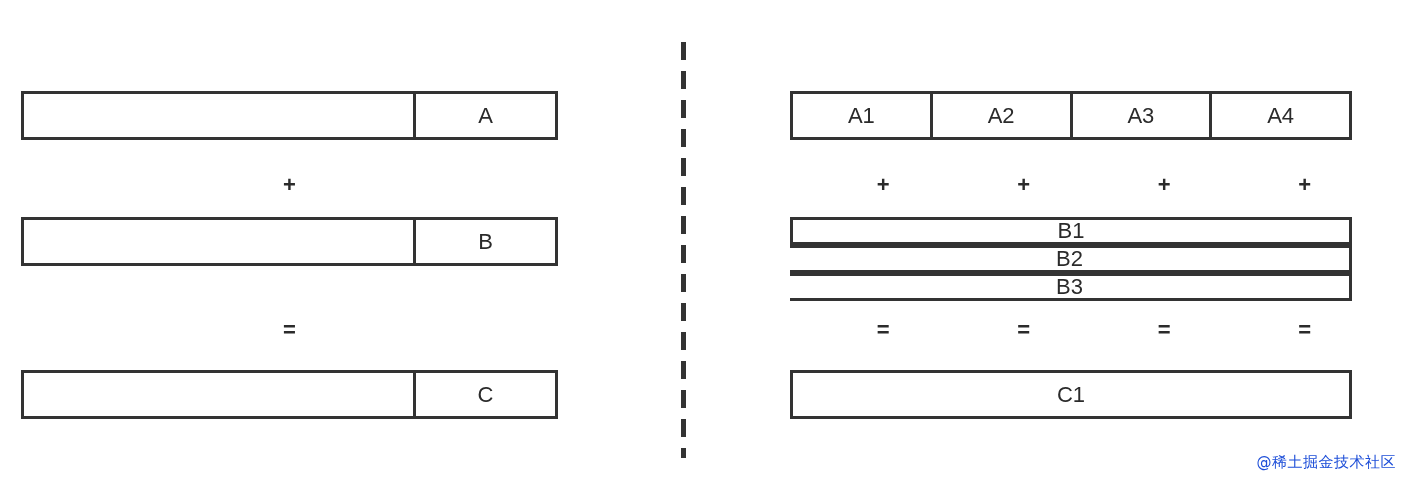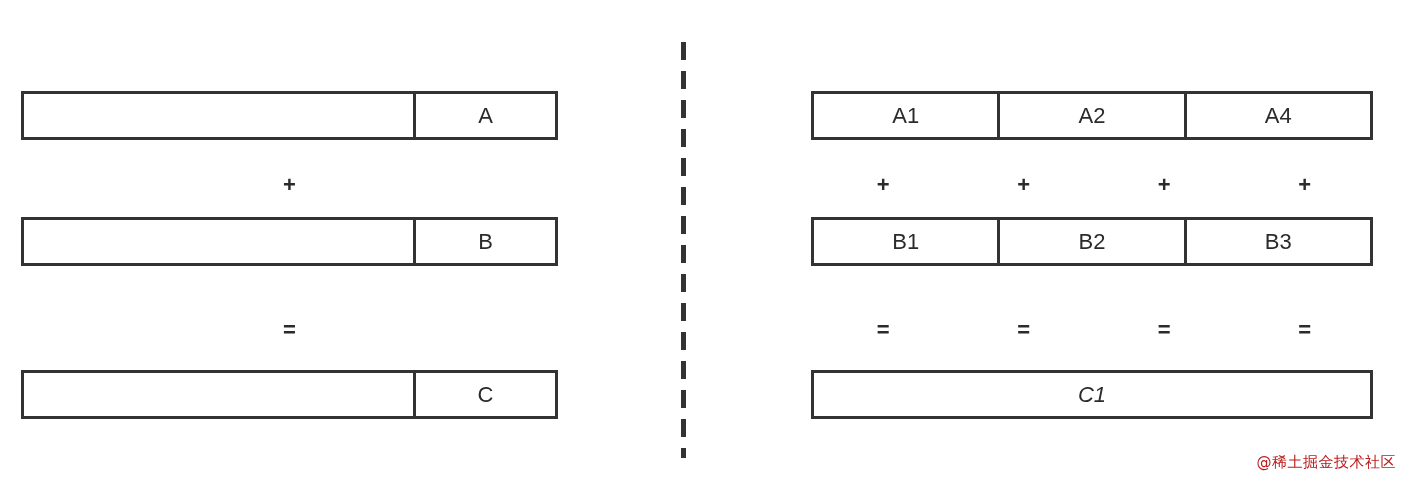--- a/index.html
+++ b/index.html
@@ -71,21 +71,21 @@
       rgba(0,0,0,0) 18px,
       rgba(0,0,0,0) 29px
     );
     background-size: 5px 29px;
     background-repeat: repeat-y;
   }
 
   
   .right-grid {
     position: absolute;
-    left: 811px;
+    left: 790px;
     width: 562px;
     height: 43px;
     display: flex;
   }
   .right-grid .cell {
     box-sizing: border-box;
     border: 3px solid #333333;
     border-left: none;
     background: #ffffff;
     flex: 1 1 0;
@@ -113,21 +113,21 @@
     line-height: 1;
     color: #2b2b2b;
   }
 
   
   .watermark {
     position: absolute;
     right: 22px;
     bottom: 18px;
     font-size: 15px;
-    color: #b91c1c;
+    color: #1d4ed8;
     letter-spacing: 0.5px;
     white-space: nowrap;
     font-family: "DejaVu Sans", sans-serif;
     margin-left: 12px;
   }
 </style>
 </head>
 <body>
 
 <div class="left-row" style="top:91px;">
@@ -147,40 +147,41 @@
 <div class="left-row" style="top:370px;">
   <div class="bar"></div>
   <div class="cell">C</div>
 </div>
 
 <div class="divider"></div>
 
 <div class="right-grid" style="top:91px;">
   <div class="cell">A1</div>
   <div class="cell">A2</div>
+  <div class="cell">A3</div>
   <div class="cell">A4</div>
 </div>
 
 <div class="right-ops" style="top:174px;">
   <div class="op">+</div>
   <div class="op">+</div>
   <div class="op">+</div>
   <div class="op">+</div>
 </div>
 
-<div class="right-grid" style="top:217px;">
+<div class="right-grid" style="top:217px;flex-direction:column;">
   <div class="cell">B1</div>
   <div class="cell">B2</div>
   <div class="cell">B3</div>
 </div>
 
 <div class="right-ops" style="top:319px;">
   <div class="op">=</div>
   <div class="op">=</div>
   <div class="op">=</div>
   <div class="op">=</div>
 </div>
 
-<div class="right-grid" style="top:370px;font-style:italic;">
+<div class="right-grid" style="top:370px;">
   <div class="cell">C1</div>
 </div>
 
 <div class="watermark">@稀土掘金技术社区</div>
 
 </body></html>

